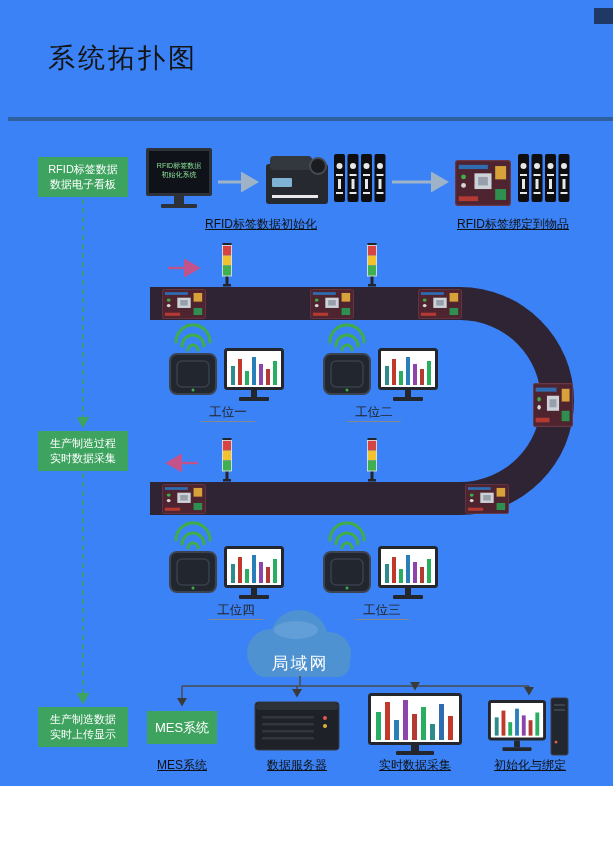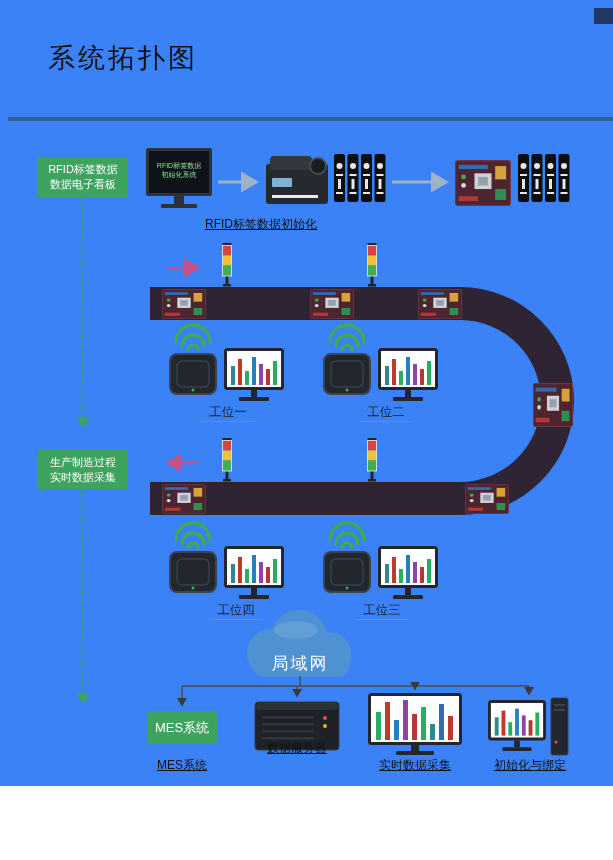--- a/index.html
+++ b/index.html
@@ -7,21 +7,21 @@
   .canvas { position:relative; width:613px; height:786px; background:#3b82f6; overflow:hidden; }
 
   .title { position:absolute; left:48px; top:40px; font-size:27px; letter-spacing:3px; color:#141414; font-weight:500; }
   .divider { position:absolute; left:8px; top:117px; width:605px; height:4px; background:#2e5f9e; }
   .corner { position:absolute; right:0; width:19px; height:16px; background:#1f3864; }
   .corner.tr { top:8px; }
   .corner.br { top:844px; }
 
   .stage { position:absolute; left:38px; width:90px; background:#3da35f; color:#fff;
            font-size:11px; line-height:15px; text-align:center; padding:5px 2px; }
-  .stage.s1 { top:157px; } .stage.s2 { top:450px; } .stage.s3 { top:707px; }
+  .stage.s1 { top:157px; } .stage.s2 { top:431px; } .stage.s3 { top:707px; }
 
   .overlay { position:absolute; left:0; top:0; }
 
   .tv { position:absolute; left:146px; top:148px; width:66px; }
   .tv-screen { width:66px; height:48px; background:#0f1218; border:3px solid #2c313a; border-radius:2px;
                color:#8be39a; font-size:7px; line-height:9px; text-align:center; padding-top:10px; }
   .tv-neck { width:10px; height:8px; background:#2c313a; margin:0 auto; }
   .tv-base { width:36px; height:4px; background:#2c313a; margin:0 auto; border-radius:1px; }
 
   .cap { position:absolute; font-size:12px; color:#111; text-align:center;text-decoration:underline; }
@@ -236,39 +236,44 @@
   <div class="corner br"></div>
 
   <div class="stage s1">
     <div>RFID标签数据</div>
     <div>数据电子看板</div>
   </div>
   <div class="stage s2">
     <div>生产制造过程</div>
     <div>实时数据采集</div>
   </div>
+  <div class="stage s3">
+    <div>生产制造数据</div>
+    <div>实时上传显示</div>
+  </div>
 
   <div class="tv">
     <div class="tv-screen">
       <div>RFID标签数据</div>
       <div>初始化系统</div>
     </div>
     <div class="tv-neck"></div>
     <div class="tv-base"></div>
   </div>
 
   <div class="cap" style="left:166px;top:216px;width:190px">RFID标签数据初始化</div>
+  <div class="cap" style="left:418px;top:216px;width:190px">RFID标签绑定到物品</div>
 
   <div class="ws-label" style="left:178px;top:404px;width:100px"><span>工位一</span></div>
-  <div class="ws-label" style="left:336px;top:404px;width:100px"><span>工位二</span></div>
+  <div class="ws-label" style="left:324px;top:404px;width:100px"><span>工位二</span></div>
   <div class="ws-label" style="left:186px;top:602px;width:100px"><span>工位四</span></div>
   <div class="ws-label" style="left:332px;top:602px;width:100px"><span>工位三</span></div>
 
   <div class="cloud-label">局域网</div>
 
   <div class="mes-box">MES系统</div>
 
   <div class="cap" style="left:137px;top:757px;width:90px">MES系统</div>
-  <div class="cap" style="left:252px;top:740px;width:90px">数据服务器</div>
+  <div class="cap" style="left:252px;top:757px;width:90px">数据服务器</div>
   <div class="cap" style="left:370px;top:757px;width:90px">实时数据采集</div>
   <div class="cap" style="left:484px;top:757px;width:92px">初始化与绑定</div>
 
 </div>
 
 </body></html>

